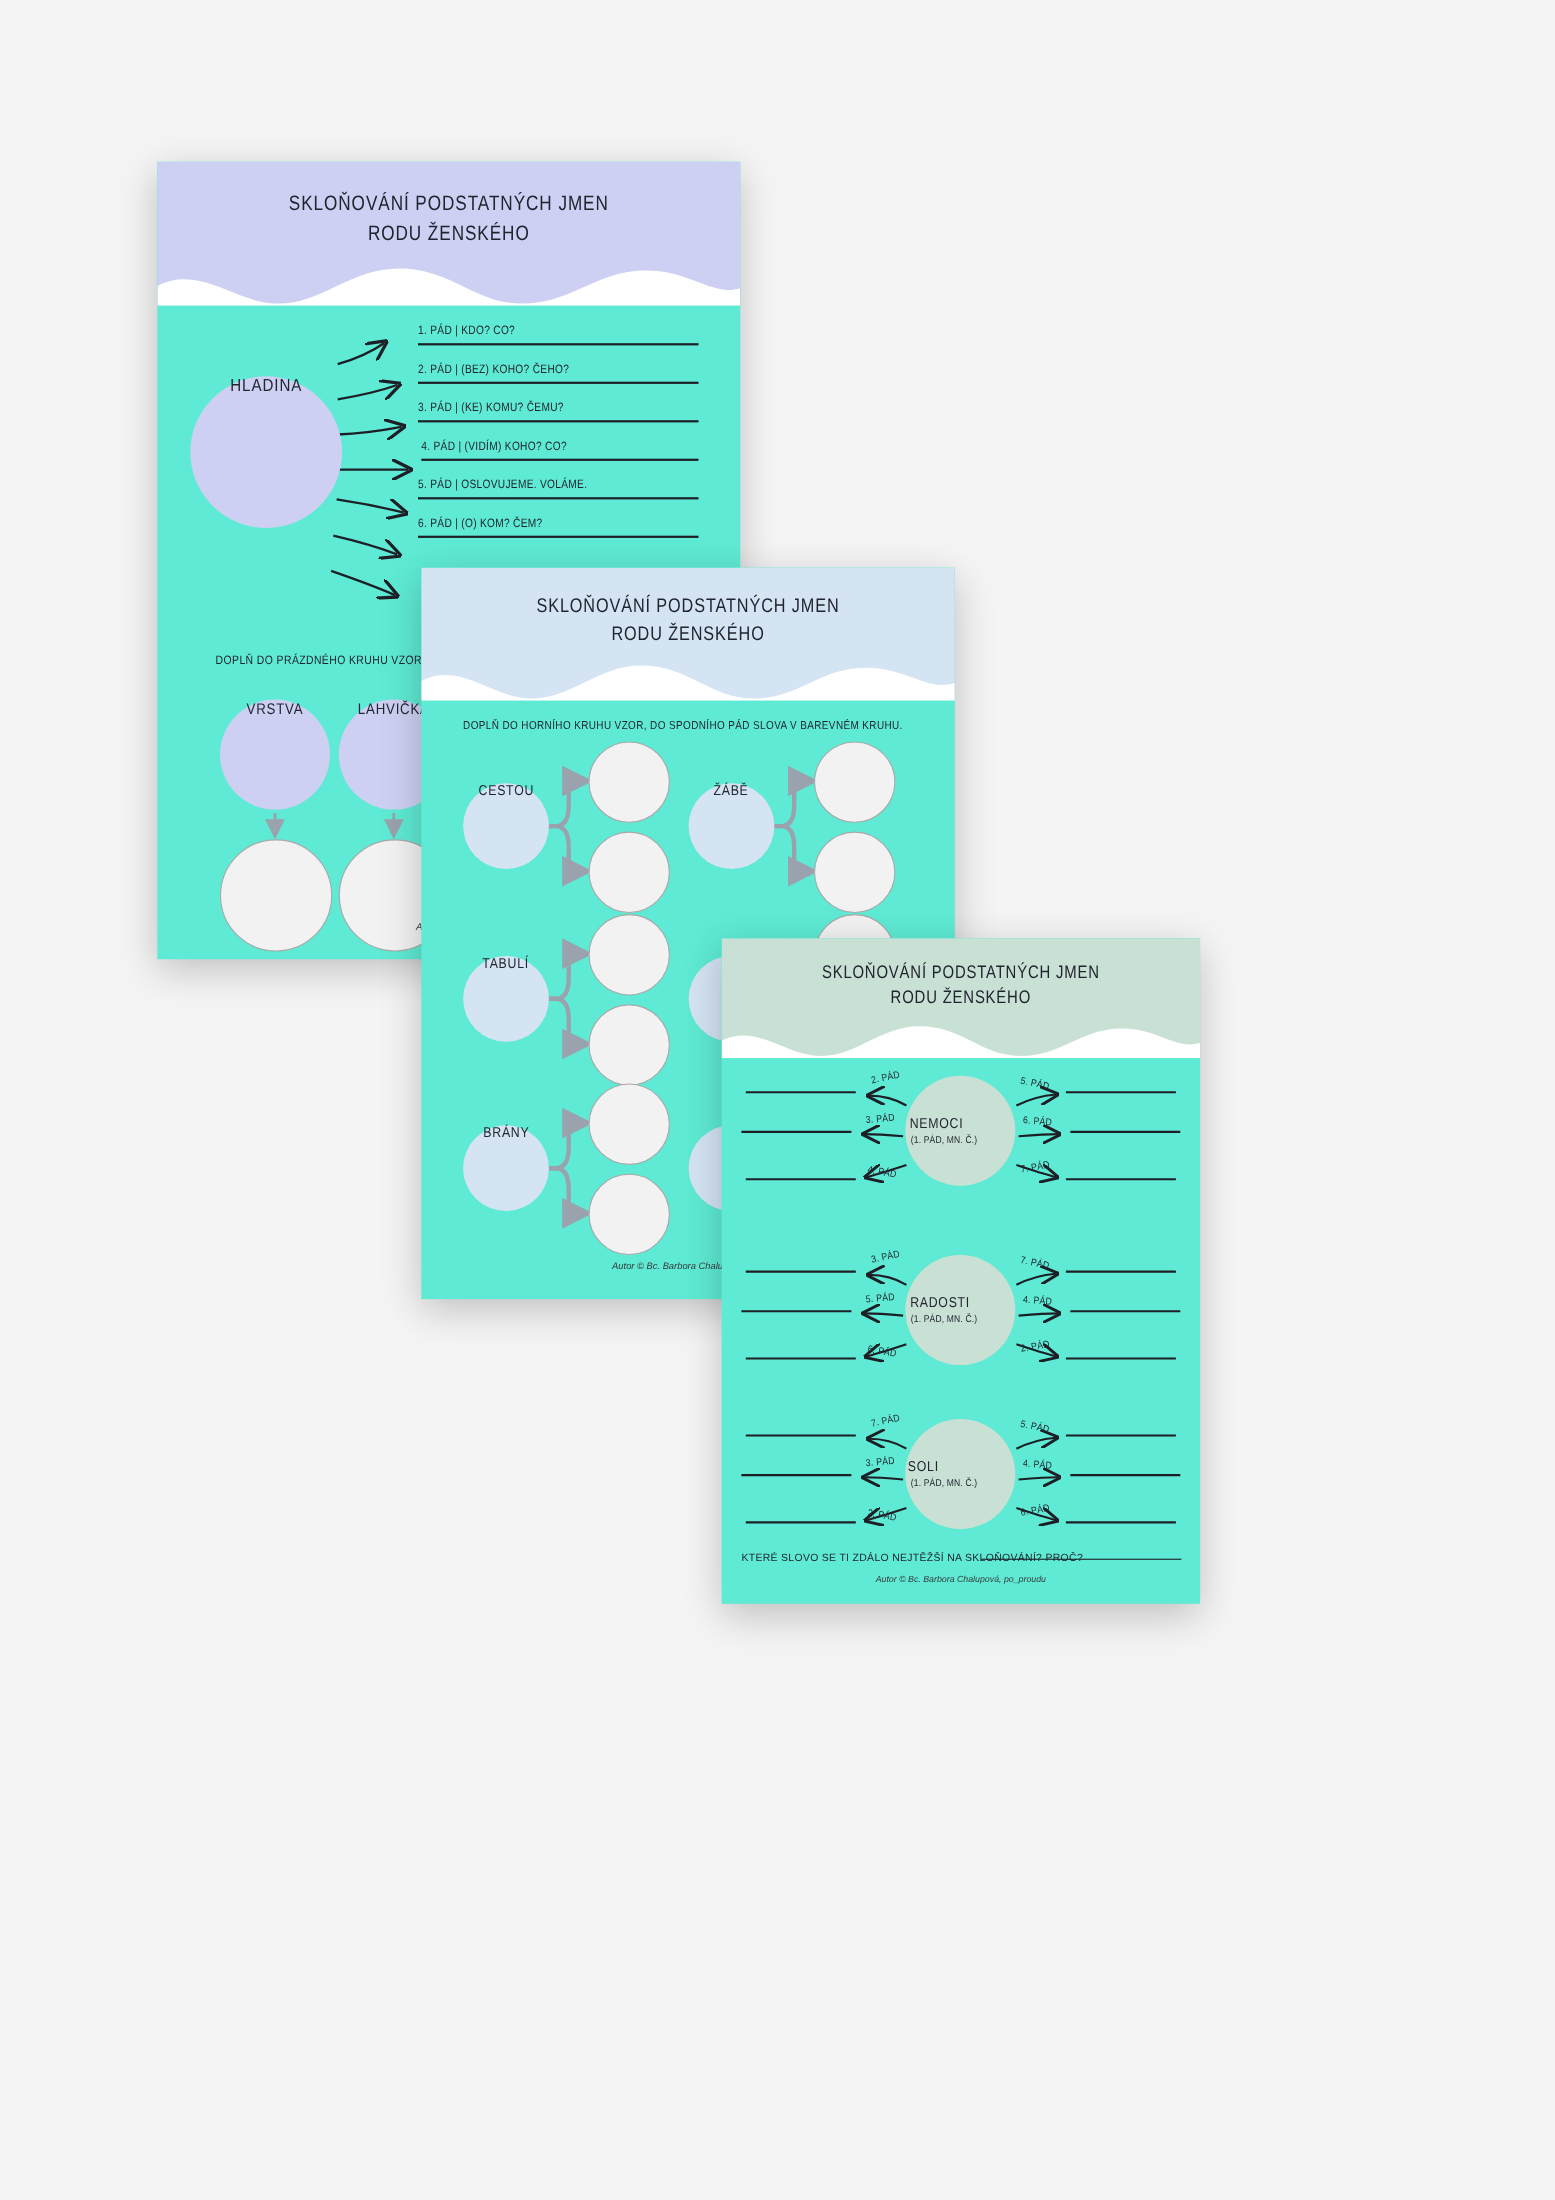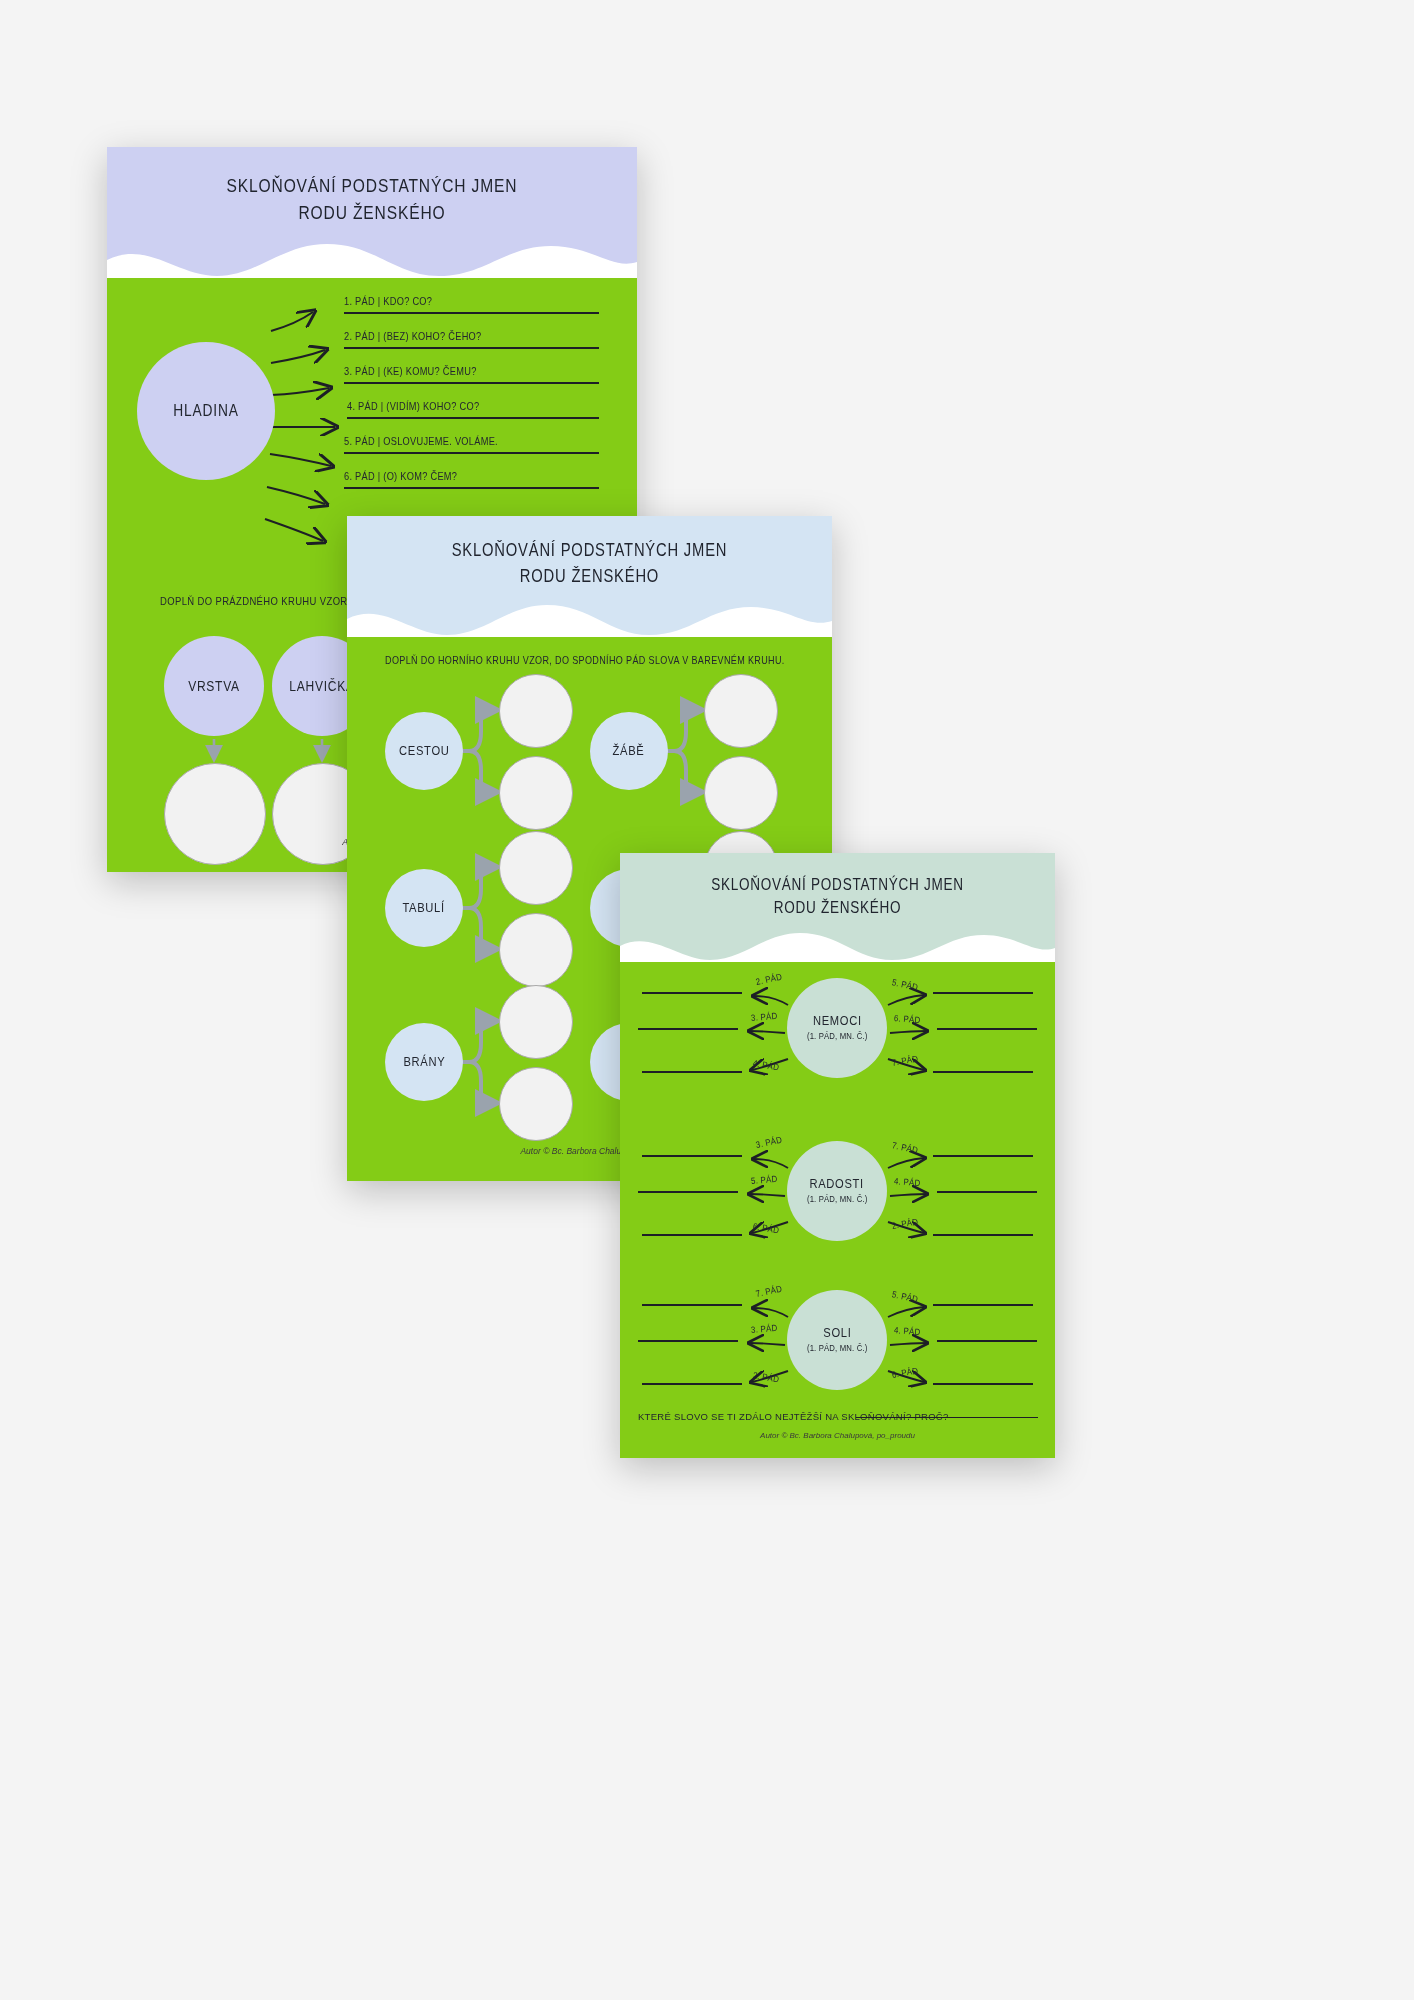--- a/index.html
+++ b/index.html
@@ -7,23 +7,24 @@
     width:1414px;height:2000px;
     background:#f4f4f4;
     font-family:"Liberation Sans", sans-serif;
     overflow:hidden;
     position:relative;
   }
   .stage{position:absolute;inset:0;}
 
   .sheet{
     position:absolute;
-    background:#84cc16;
+    background:#5eead4;
     box-shadow:0 10px 34px rgba(0,0,0,.22);
     overflow:hidden;
+    margin-left:36px;
   }
 
   
   .band{position:absolute;left:0;top:0;width:100%;}
   .band .fill{position:absolute;left:0;top:0;width:100%;height:100%;}
   .band svg{position:absolute;left:0;bottom:-1px;width:100%;display:block;}
   .title{
     position:absolute;left:0;right:0;top:0;
     text-align:center;
     color:#20242e;
@@ -48,21 +49,21 @@
     position:absolute;left:0;top:0;
     font-family:"Liberation Sans Narrow","Liberation Sans",sans-serif;
     color:#22262f;letter-spacing:.03em;white-space:nowrap;
     transform:scaleX(.84);transform-origin:left center;
   }
   .rule{position:absolute;background:#1d1f26;}
 
   
   .circ{
     position:absolute;border-radius:50%;
-    display:flex;align-items:center;justify-content:center;
+    display:flex;align-items:flex-start;justify-content:center;
     font-family:"Liberation Sans Narrow","Liberation Sans",sans-serif;
     color:#22262f;letter-spacing:.06em;text-align:center;
     line-height:1.15;
   }
   .circ .wtxt{transform:scaleX(.86);white-space:nowrap;}
   .circ .sub{font-size:9px;letter-spacing:.02em;display:block;margin-top:2px;}
   .circ.empty{background:#f2f2f2;border:1px solid #a9a9a9;}
   .footer{
     position:absolute;text-align:center;left:0;right:0;
     font-style:italic;color:#3a3a3a;white-space:nowrap;

